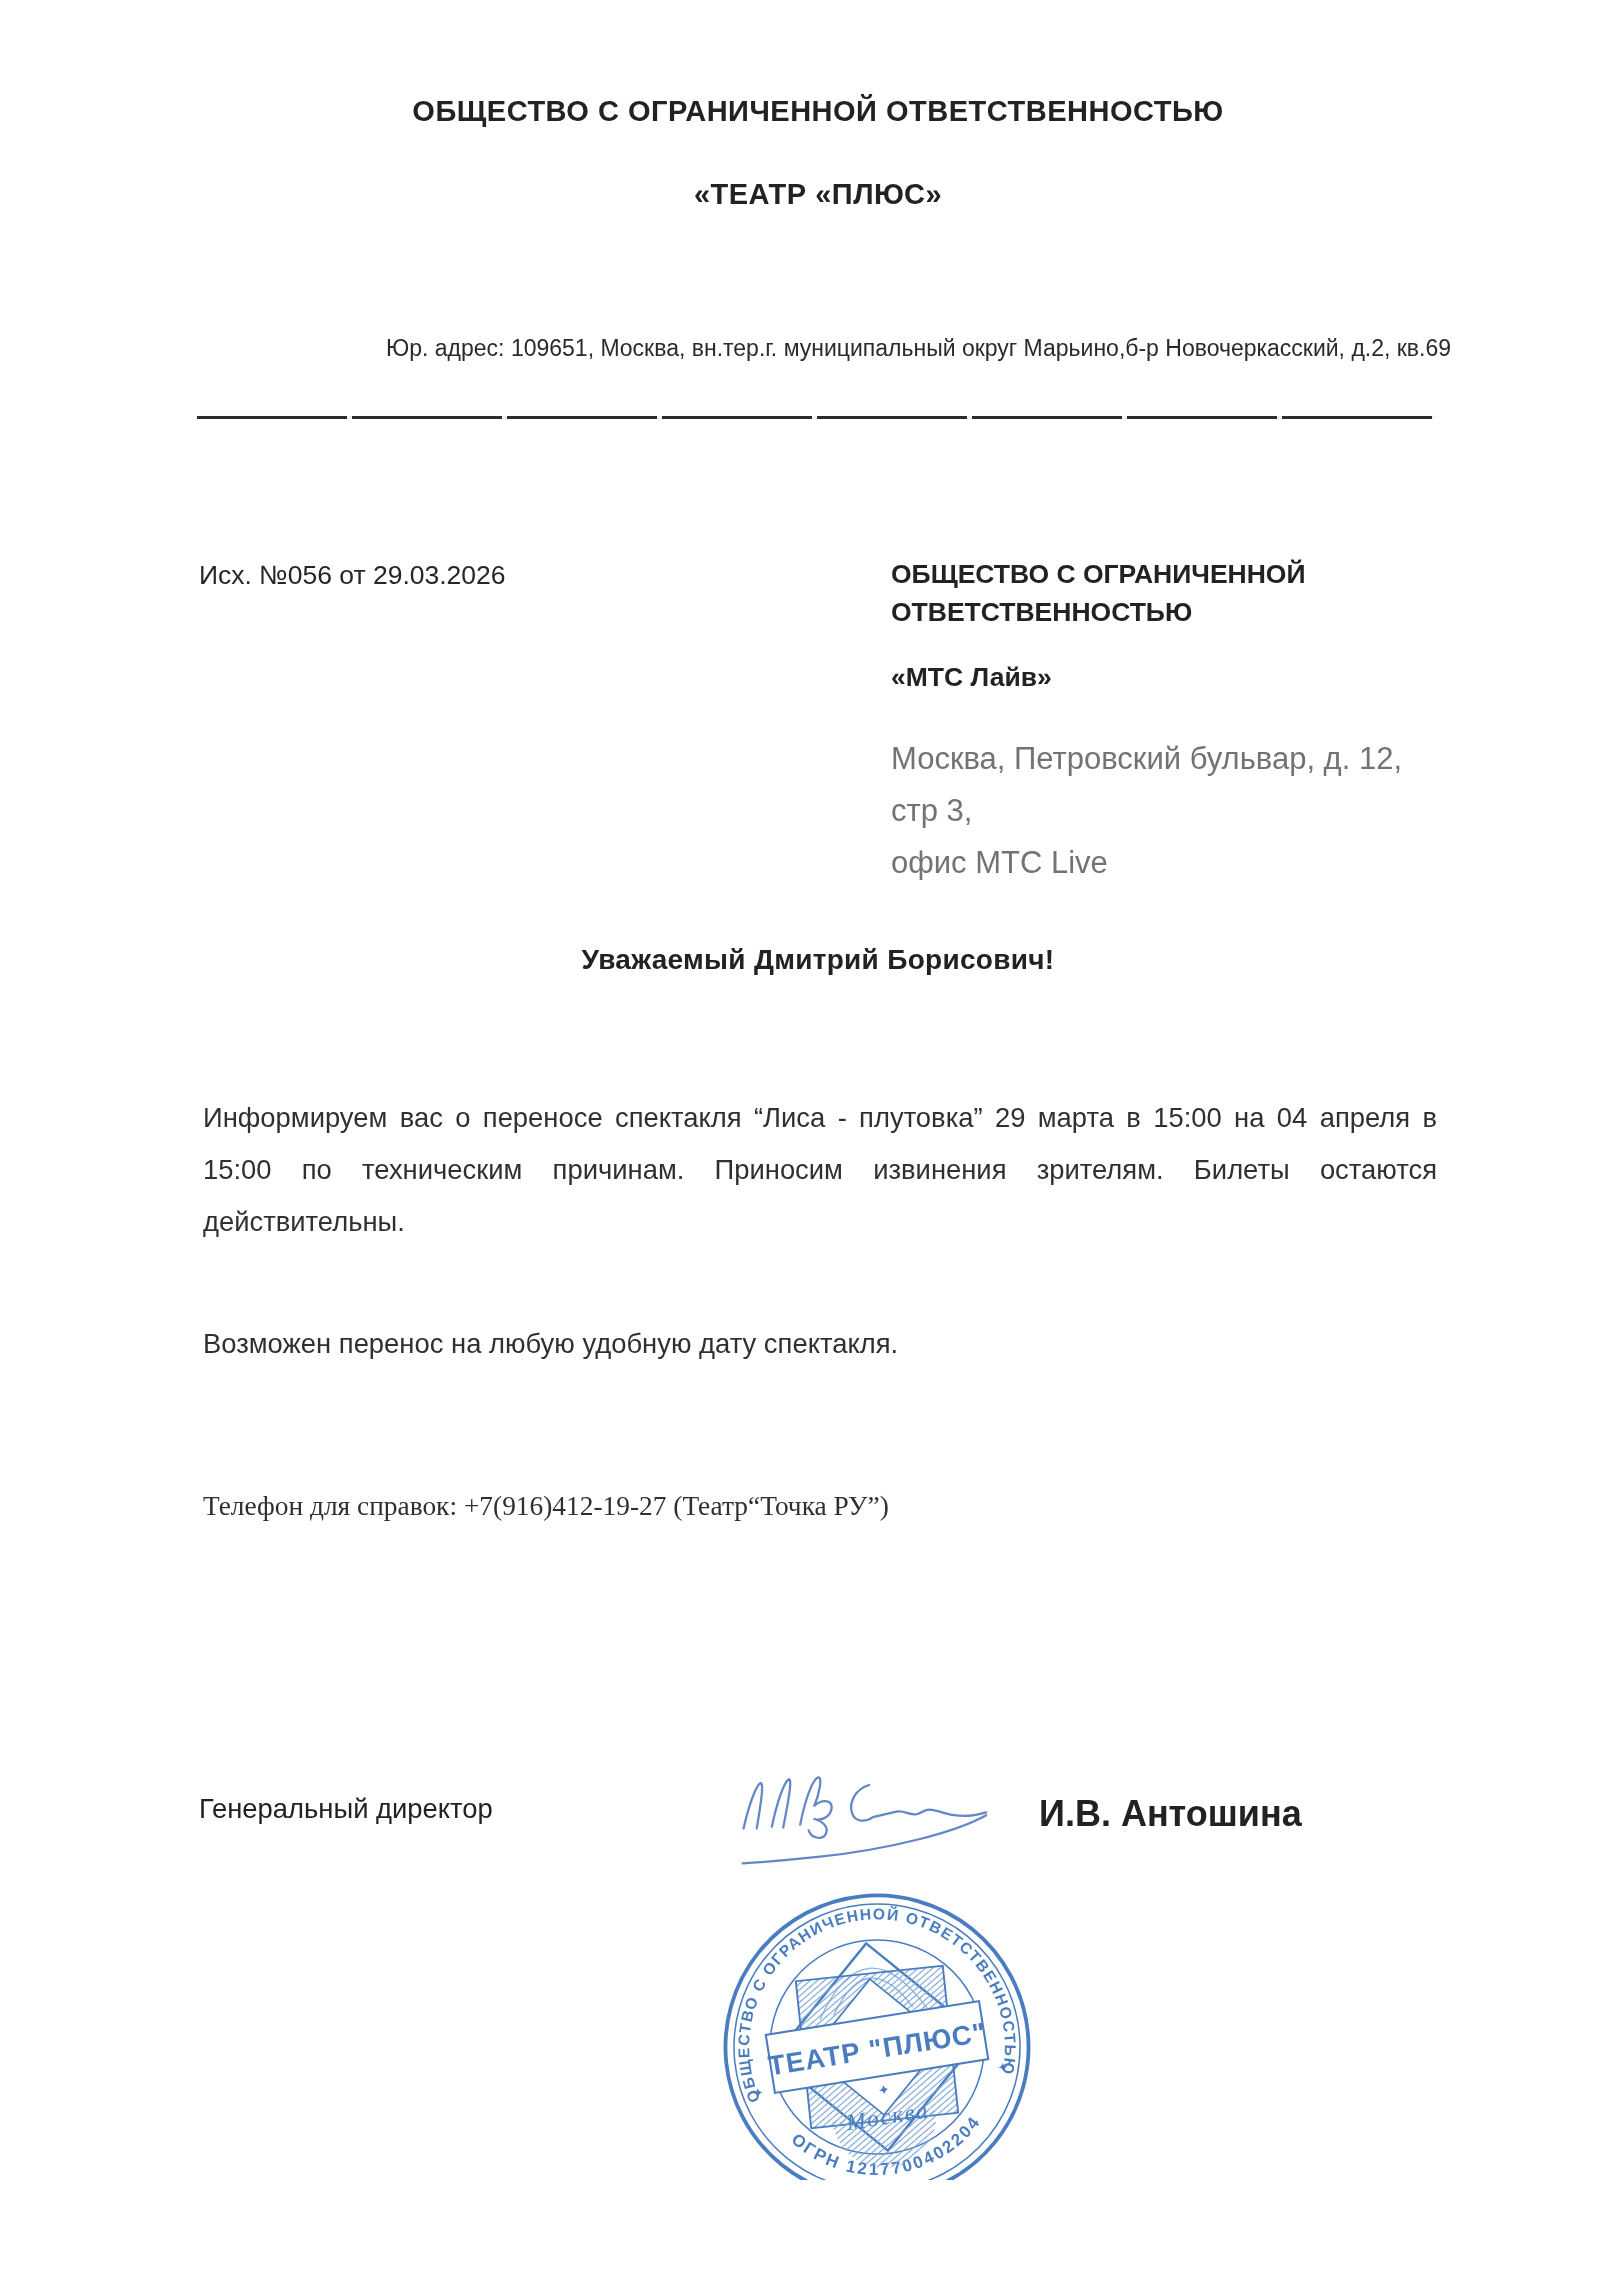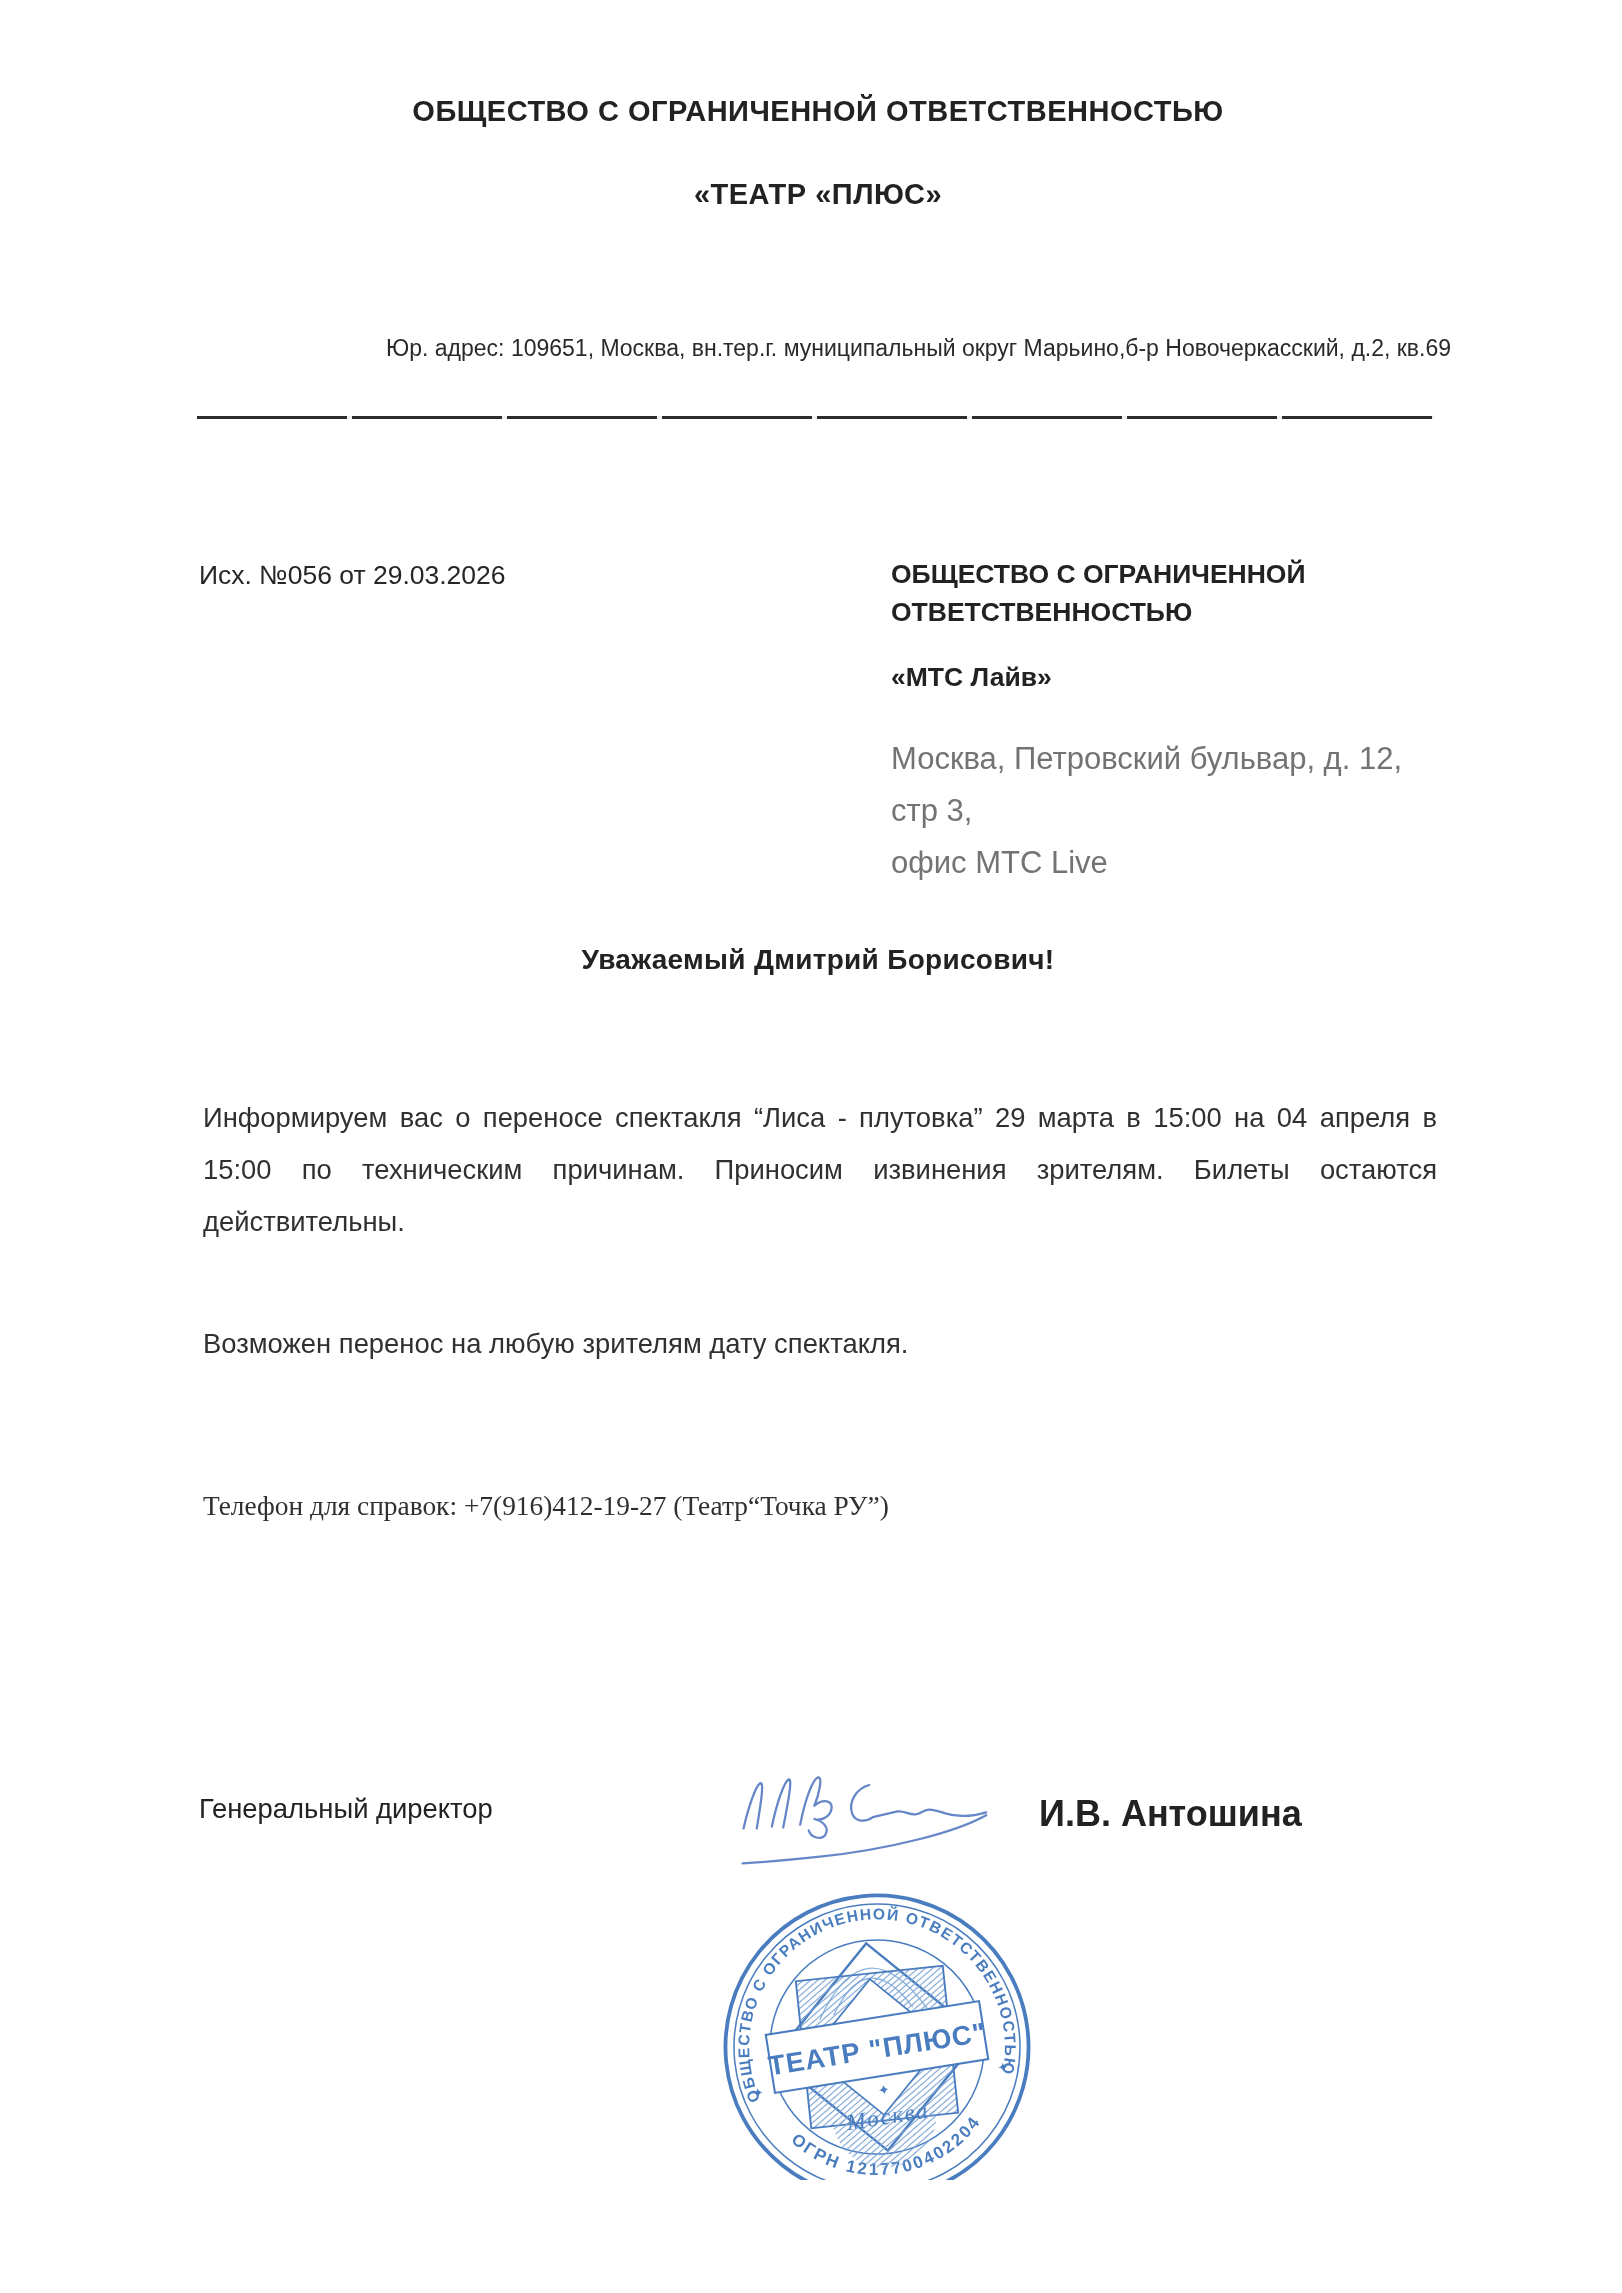--- a/index.html
+++ b/index.html
@@ -80,21 +80,21 @@
     <div class="r-org-type">ОБЩЕСТВО С ОГРАНИЧЕННОЙ ОТВЕТСТВЕННОСТЬЮ</div>
     <div class="r-org-name">«МТС Лайв»</div>
     <div class="r-addr">
       <div>Москва, Петровский бульвар, д. 12, стр 3,</div>
       <div>офис МТС Live</div>
     </div>
   </div>
 
   <div class="salutation">Уважаемый Дмитрий Борисович!</div>
   <p class="para p1">Информируем вас о переносе спектакля “Лиса - плутовка” 29 марта  в 15:00 на 04 апреля в 15:00 по техническим причинам. Приносим извинения зрителям.  Билеты остаются действительны.</p>
-  <p class="para p2">Возможен перенос на любую зрителям дату спектакля.</p>
+  <p class="para p2">Возможен перенос на любую удобную дату спектакля.</p>
   <p class="para phone">Телефон для справок: +7(916)412-19-27  (Театр“Точка РУ”)</p>
 
   <div class="sig-title">Генеральный директор</div>
   <div class="sig-name">И.В. Антошина</div>
 
   <svg class="signature" width="284" height="118" viewBox="0 0 300 125" aria-hidden="true">
     <path d="M 15 64 C 20 42 28 18 33 16 C 37 15 33 40 29 64"></path>
     <path d="M 45 62 C 50 38 58 14 63 12 C 67 11 62 38 57 63"></path>
     <path d="M 75 60 C 80 34 88 12 94 10 C 99 9 95 28 90 40 C 99 32 110 34 108 44 C 106 53 96 56 90 54 C 98 56 106 62 102 70 C 98 77 86 74 84 66"></path>
     <path d="M 148 18 C 134 22 126 36 130 48 C 133 57 144 58 152 52 L 178 46 C 186 45 190 50 198 49 C 204 48 206 44 212 44 C 220 44 228 49 238 50 C 250 52 262 50 272 47"></path>

